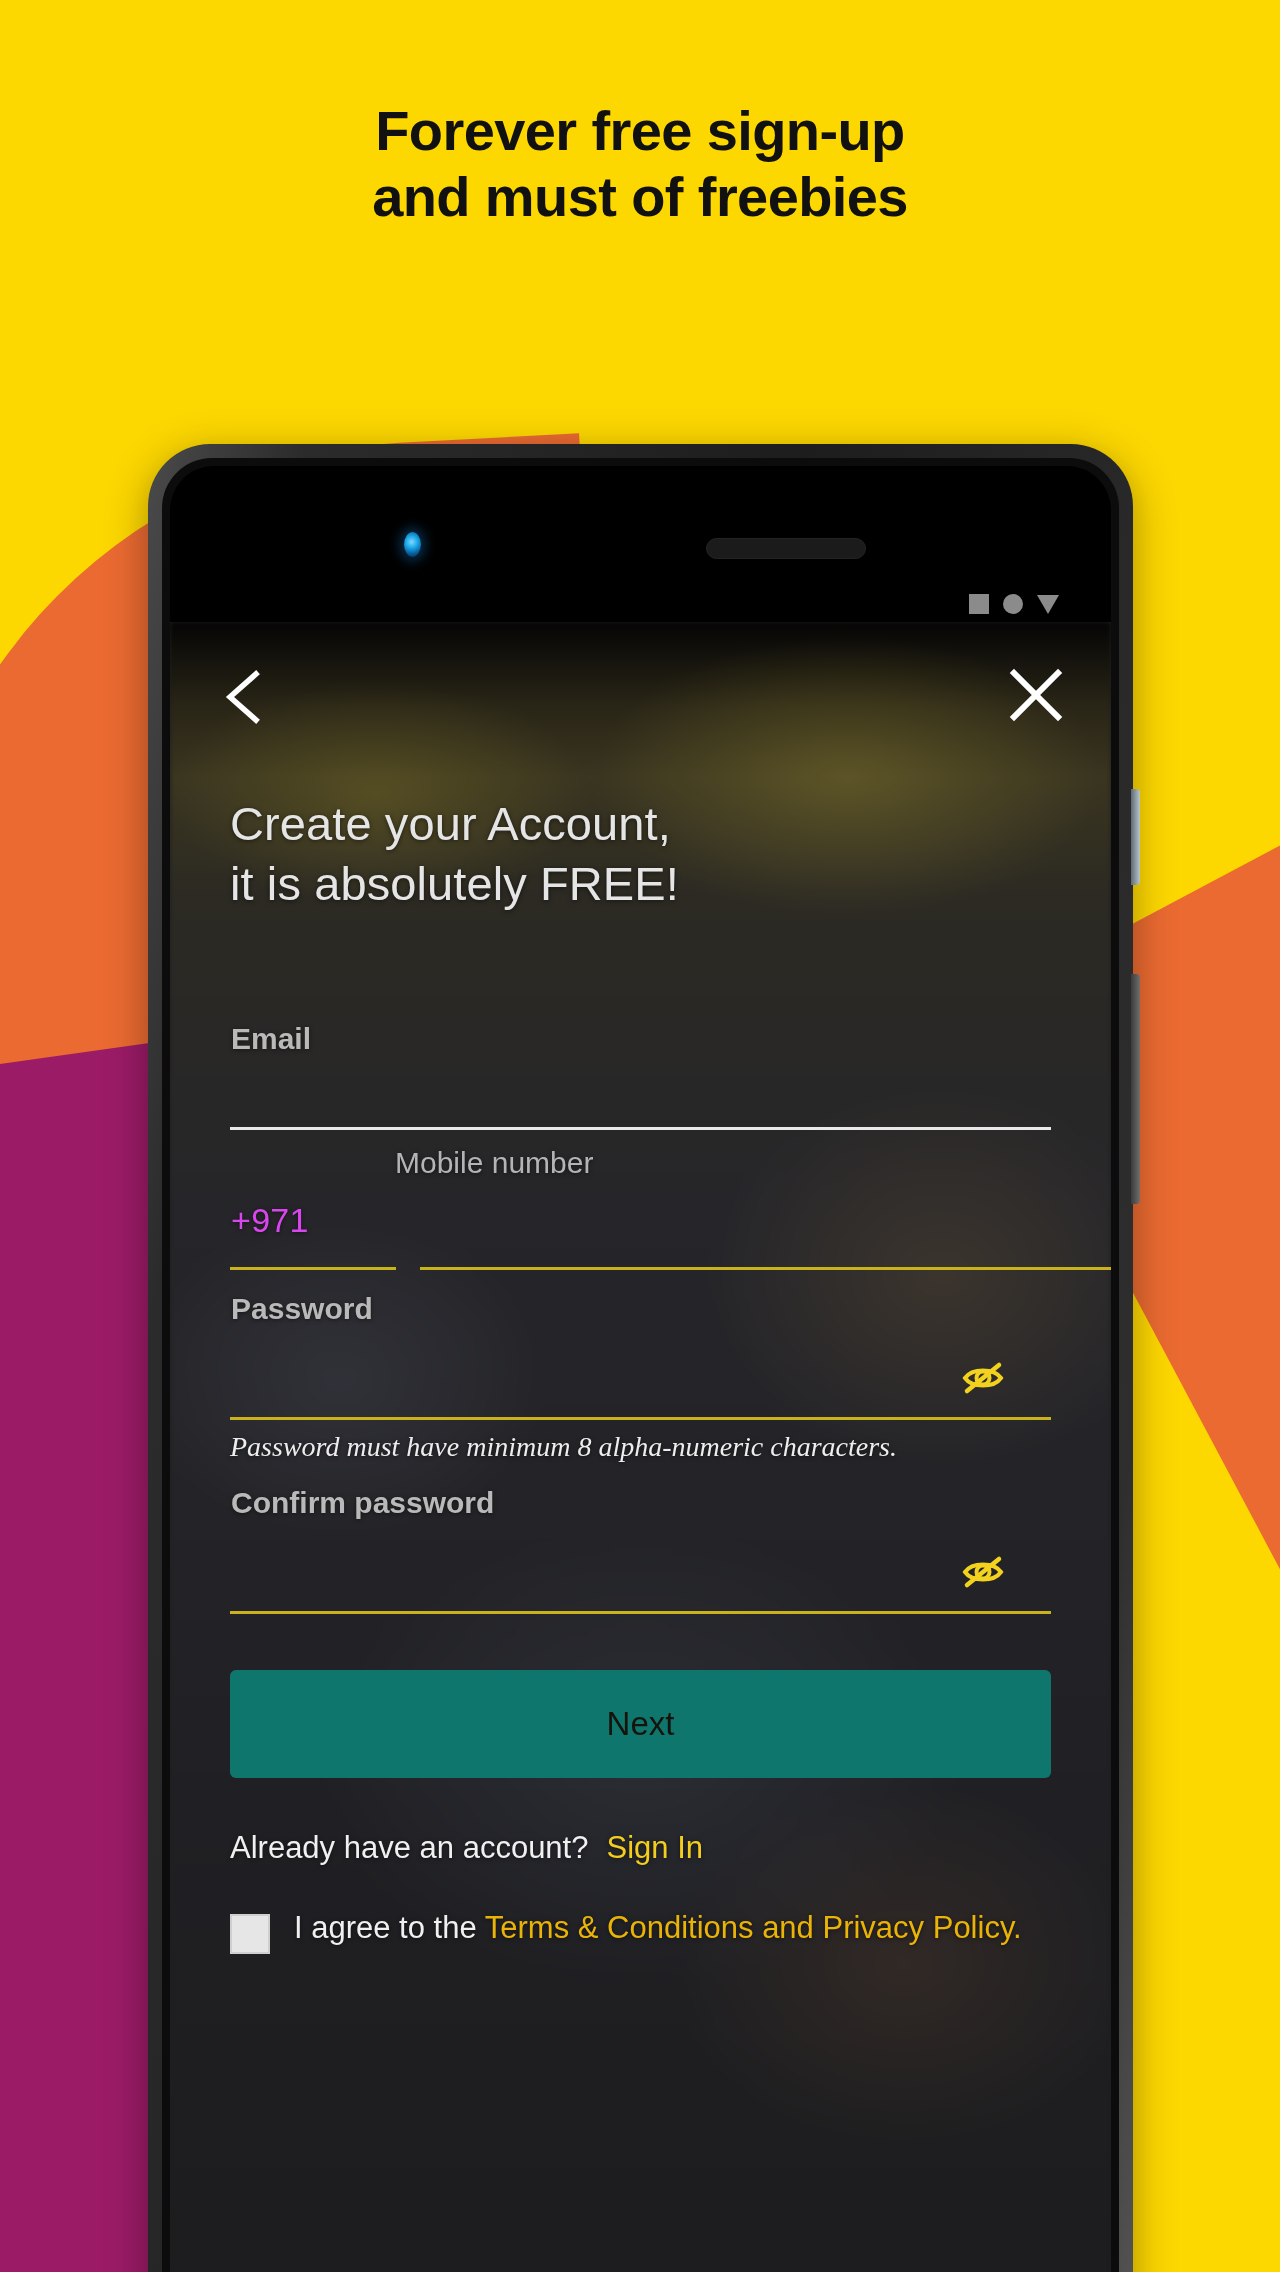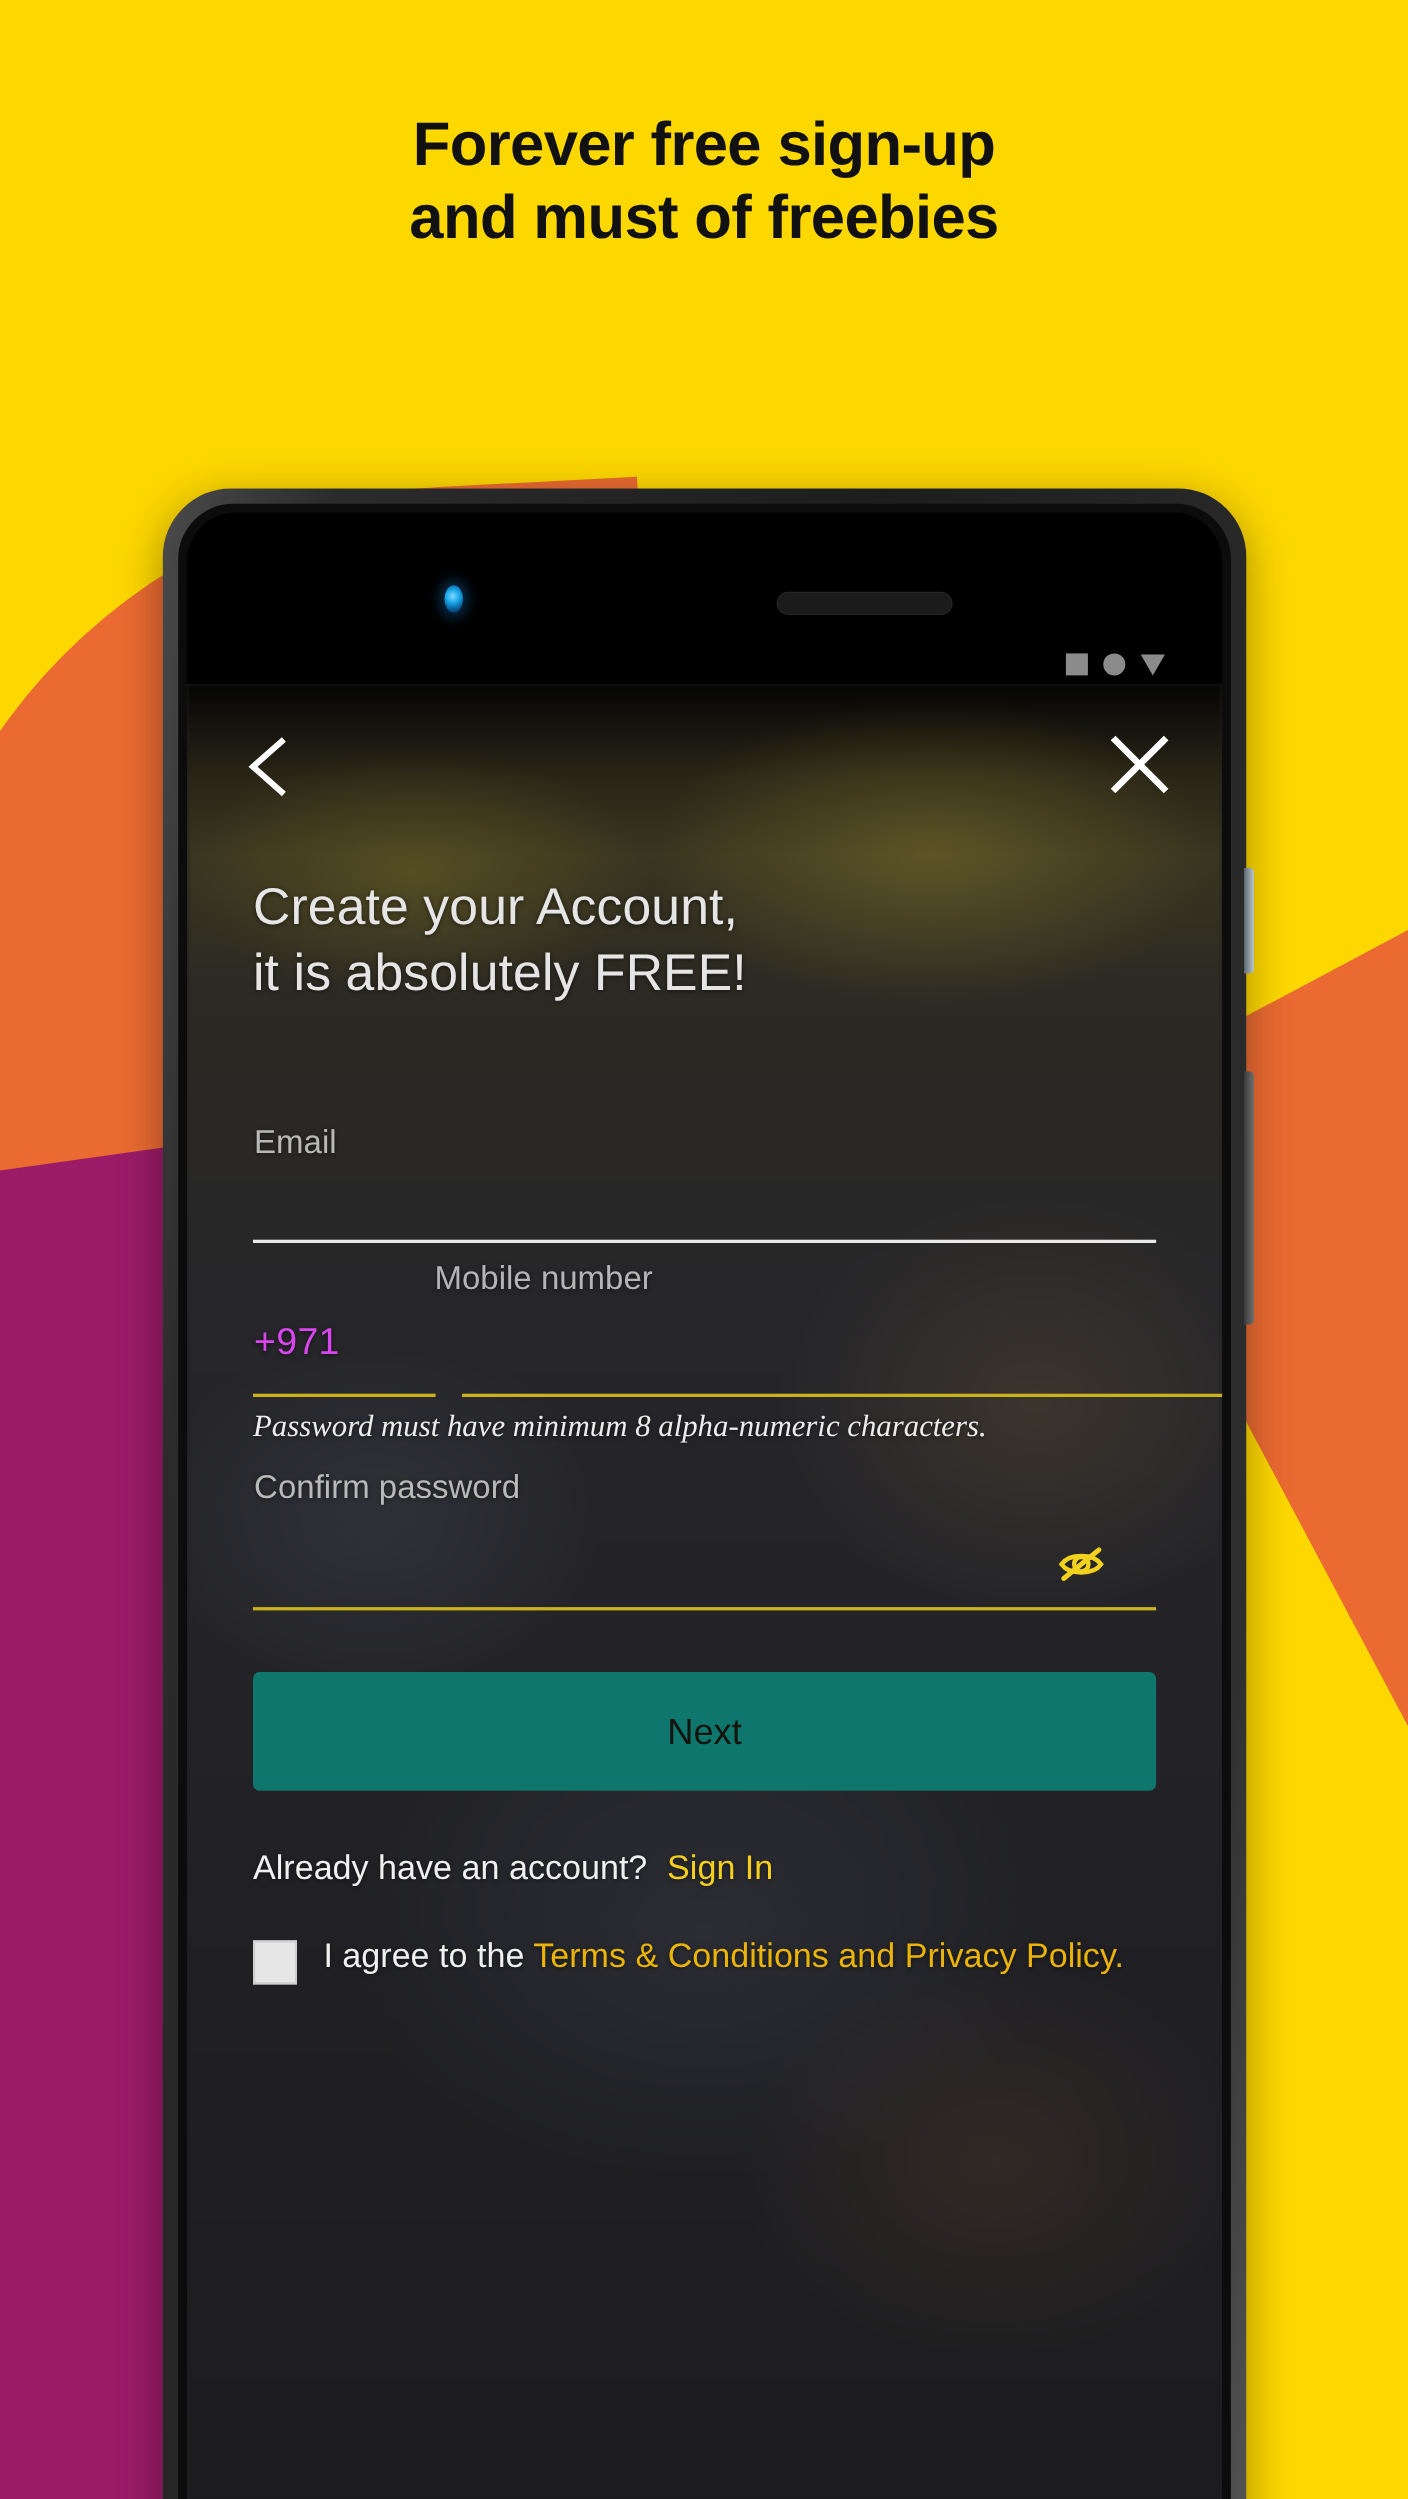--- a/index.html
+++ b/index.html
@@ -219,21 +219,21 @@
   }
   #app-heading .ah-line { display: block; white-space: nowrap; }
 
   
   #form { position: absolute; left: 60px; right: 60px; top: 400px; }
 
   .field { position: relative; }
   .field-label {
     color: #b9b9b9;
     font-size: 30px;
-    font-weight: 400;
+    font-weight: 700;
     text-shadow: 0 1px 4px rgba(0,0,0,0.5);
   }
   .underline { height: 3px; width: 100%; }
   .underline-white  { background: #e9e9e9; }
   .underline-yellow { background: #c9b21b; }
 
   
   #field-email { height: 108px; }
   #field-email .field-label { position: absolute; left: 1px; top: 0; }
   #email-input-line { position: absolute; left: 0; right: 0; bottom: 0; }
@@ -403,20 +403,31 @@
 
           
           <div class="field" id="field-mobile">
             <span id="mobile-placeholder">Mobile number</span>
             <span id="country-code">+971</span>
             <div class="underline underline-yellow" id="mobile-cc-underline"></div>
             <div class="underline underline-yellow" id="mobile-num-underline"></div>
           </div>
 
           
+          <div class="field" id="field-password">
+            <span class="field-label">Password</span>
+            <div class="eye-toggle" id="password-eye">
+              <svg viewBox="0 0 44 40" width="44" height="40" aria-hidden="true">
+                <path d="M4,20 C11,10 33,10 40,20 C33,30 11,30 4,20 Z" fill="none" stroke="#F2D21E" stroke-width="4"></path>
+                <circle cx="22" cy="20" r="6.5" fill="none" stroke="#F2D21E" stroke-width="4"></circle>
+                <line x1="6" y1="33" x2="38" y2="7" stroke="#F2D21E" stroke-width="4.5" stroke-linecap="round"></line>
+              </svg>
+            </div>
+            <div class="underline underline-yellow" id="password-underline"></div>
+          </div>
           <div id="password-hint">Password must have minimum 8 alpha-numeric characters.</div>
 
           
           <div class="field" id="field-confirm">
             <span class="field-label">Confirm password</span>
             <div class="eye-toggle" id="confirm-eye">
               <svg viewBox="0 0 44 40" width="44" height="40" aria-hidden="true">
                 <path d="M4,20 C11,10 33,10 40,20 C33,30 11,30 4,20 Z" fill="none" stroke="#F2D21E" stroke-width="4"></path>
                 <circle cx="22" cy="20" r="6.5" fill="none" stroke="#F2D21E" stroke-width="4"></circle>
                 <line x1="6" y1="33" x2="38" y2="7" stroke="#F2D21E" stroke-width="4.5" stroke-linecap="round"></line>

